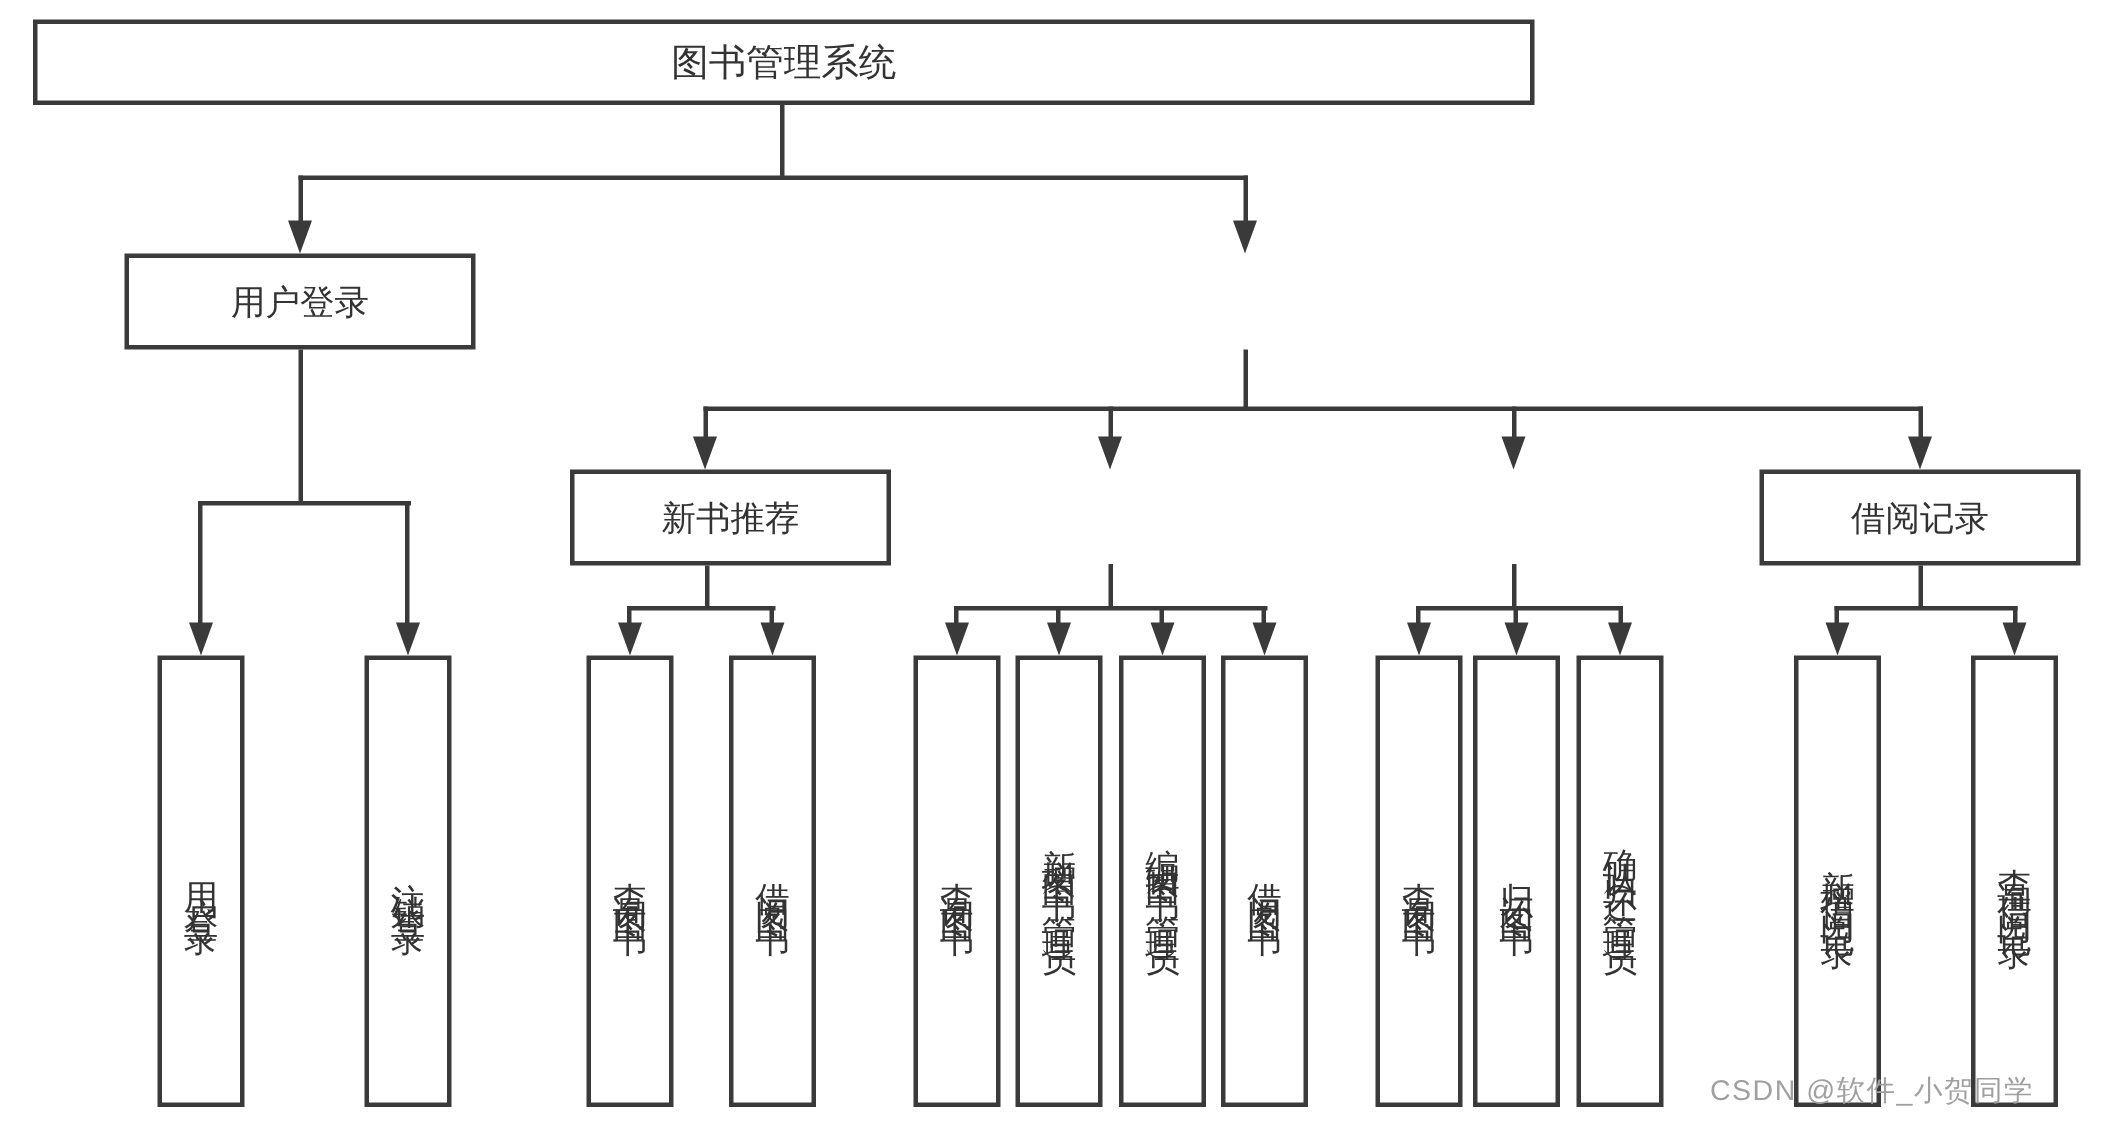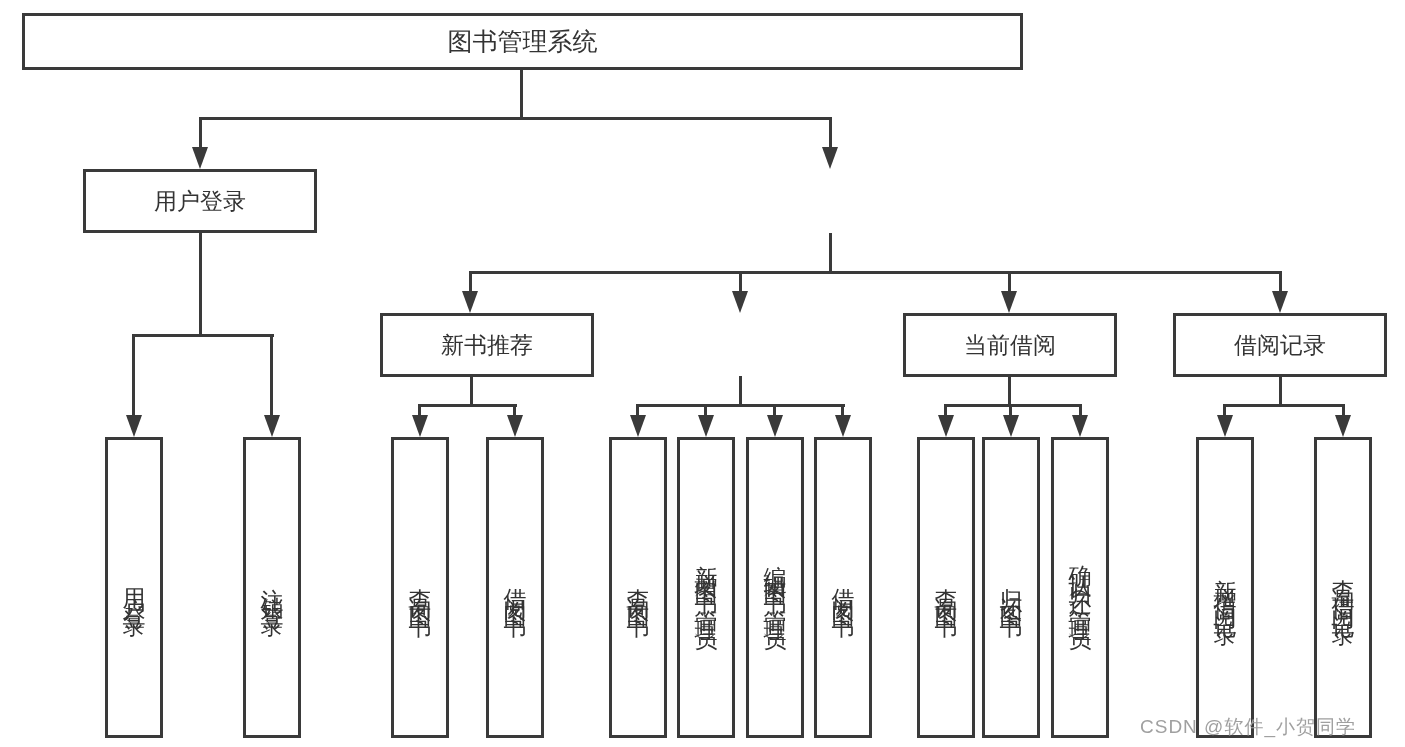--- a/index.html
+++ b/index.html
@@ -137,23 +137,20 @@
     <span>图书管理系统</span>
   </div>
 
   <div class="box lv2" style="left:83px;width:234px;">
     <span>用户登录</span>
   </div>
 
   <div class="box lv3" style="left:365px;margin-left:15px;">
     <span>新书推荐</span>
   </div>
-  <div class="box lv3" style="left:903px;">
-    <span>当前借阅</span>
-  </div>
   <div class="box lv3" style="left:1173px;">
     <span>借阅记录</span>
   </div>
 
   <div class="box leaf" style="left:105px;">
     <span class="vtext">用户登录</span>
   </div>
   <div class="box leaf" style="left:243px;">
     <span class="vtext">注销登录</span>
   </div>

